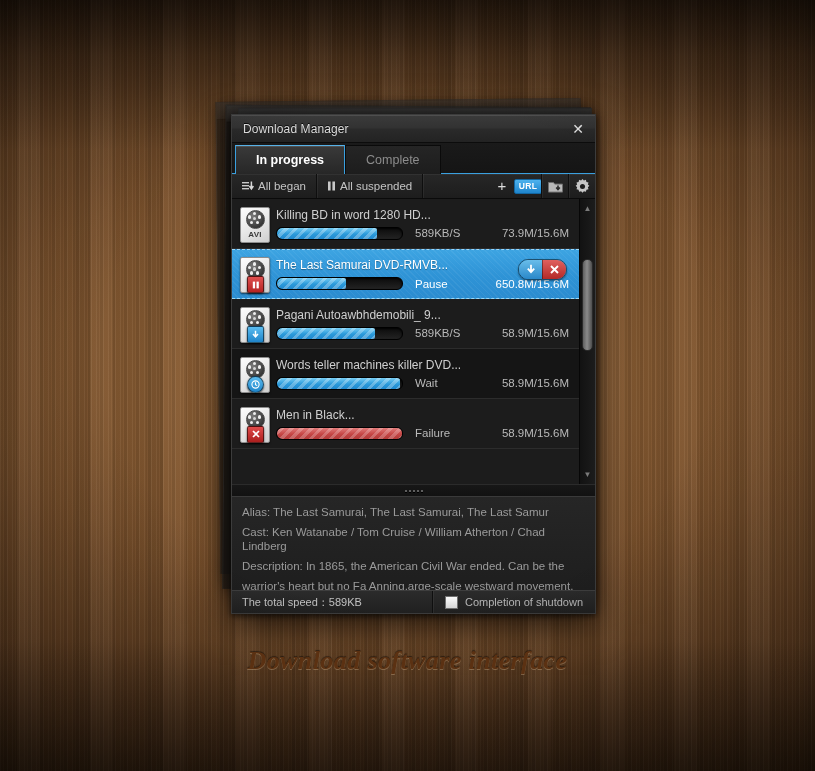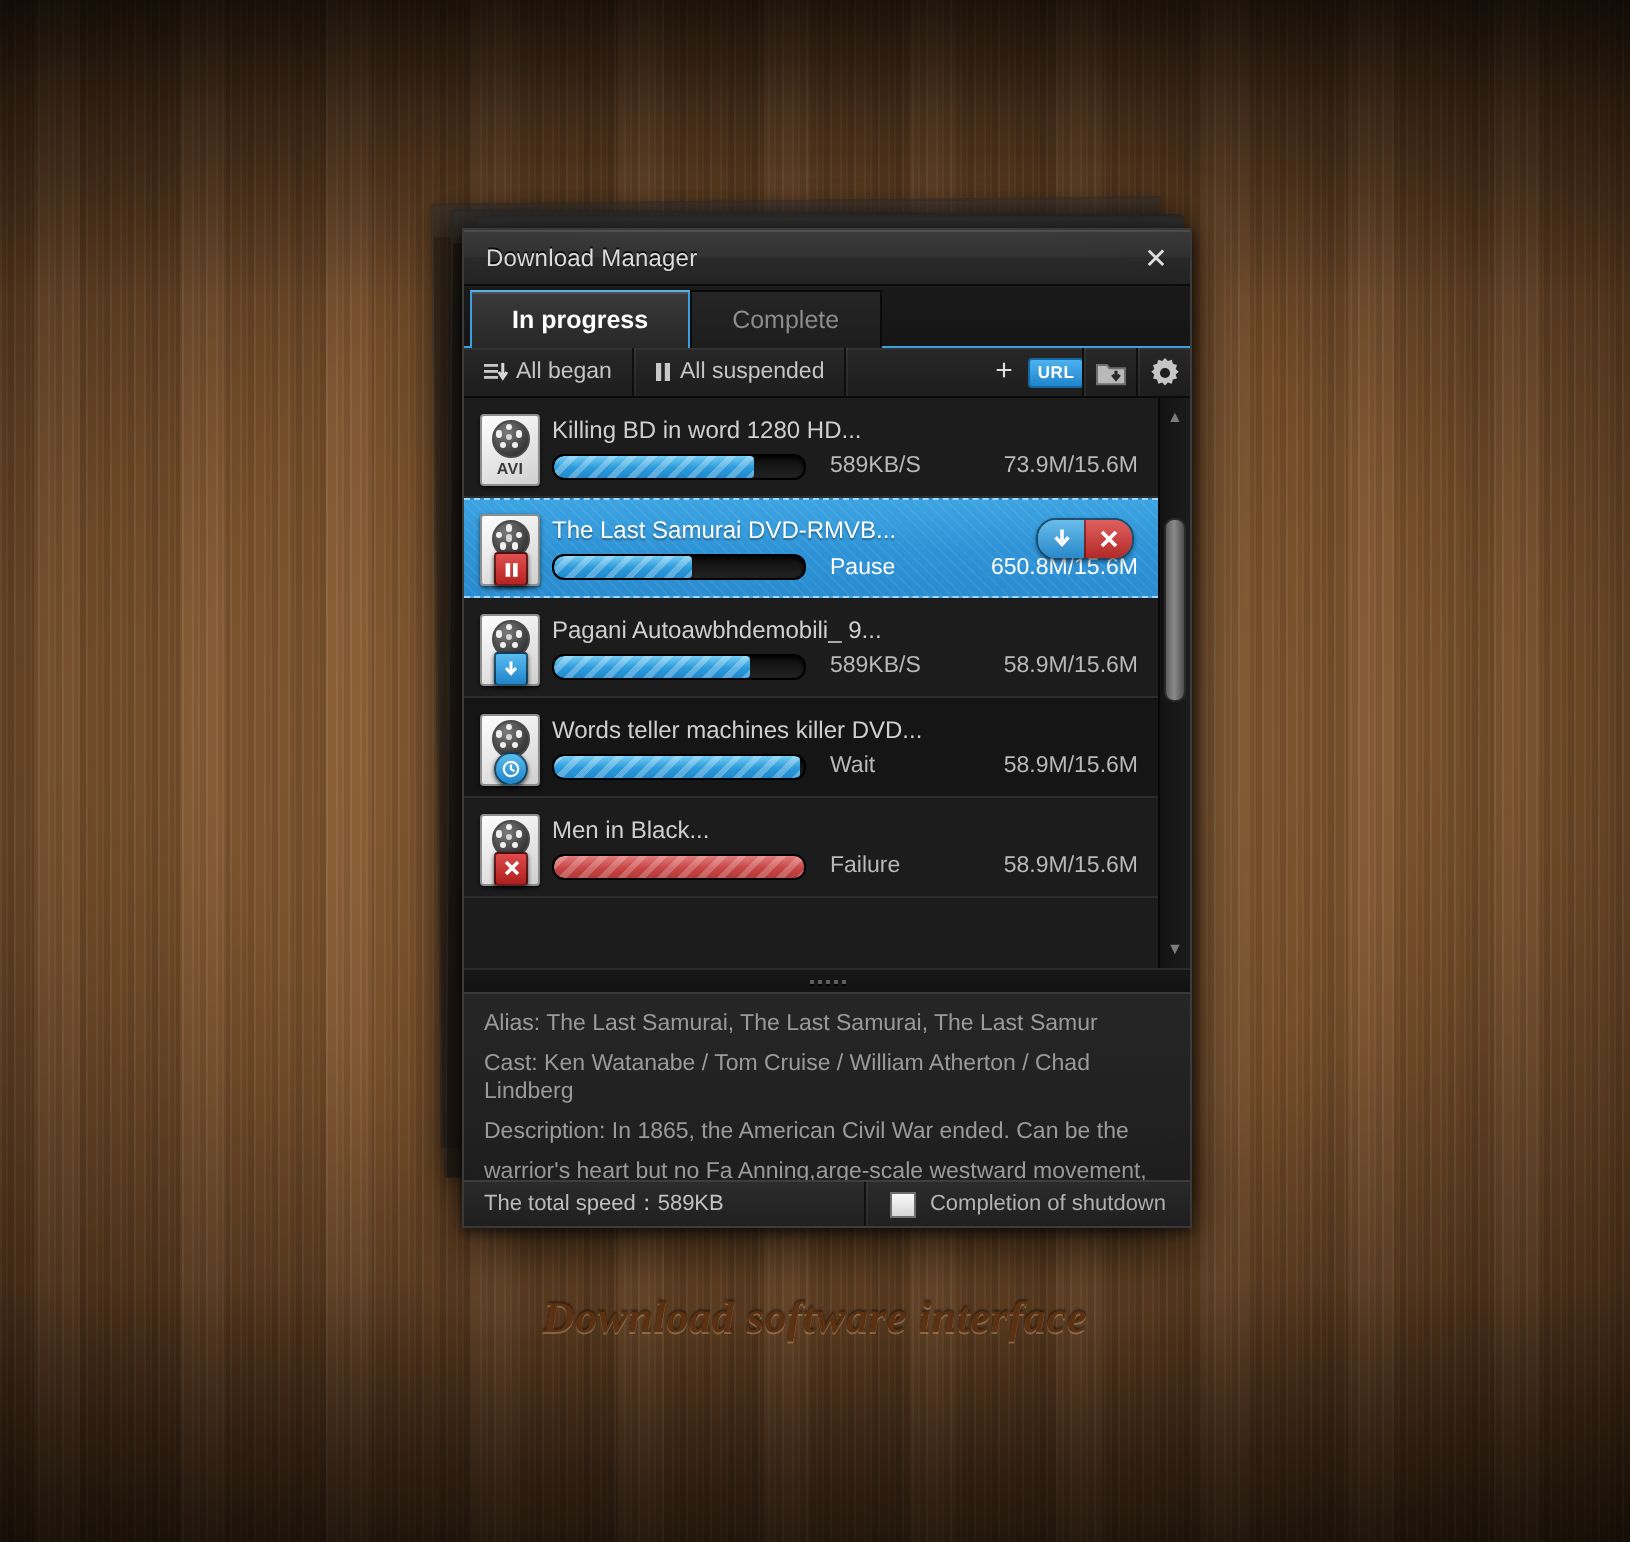--- a/index.html
+++ b/index.html
@@ -174,21 +174,21 @@
     background:linear-gradient(180deg,#2b2b2b,#202020);border-top:1px solid #3e3e3e;}
   #total-speed{font-size:11px;color:#c2c2c2;padding:0 10px;height:22px;line-height:22px;
     flex:1 1 auto;border-right:1px solid #0f0f0f;box-shadow:1px 0 0 rgba(255,255,255,.05);}
   #shutdown-area{display:flex;align-items:center;gap:7px;padding:0 12px;}
   #shutdown-box{width:11px;height:11px;background:linear-gradient(180deg,#fafafa,#d8d8d8);
     border:1px solid #6f6f6f;cursor:pointer;}
   #shutdown-label{font-size:11px;color:#b6b6b6;}
   
   #caption{position:absolute;left:0;right:0;top:646px;text-align:center;
     font-family:"Liberation Serif", serif;font-style:italic;font-weight:bold;
-    font-size:22px;color:#5b3112;letter-spacing:.4px;
+    font-size:26px;color:#5b3112;letter-spacing:.4px;
     text-shadow:0 1px 0 rgba(255,222,180,.28), 0 -1px 1px rgba(0,0,0,.45);}
   .i-svg{display:block;}
 </style>
 </head>
 <body>
 
 <div id="wood"></div>
 
 <div class="ghost" style="left:218px;top:100px;width:363px;height:470px;opacity:.55;transform:rotate(-0.6deg);">
   <div class="gbar"></div>

